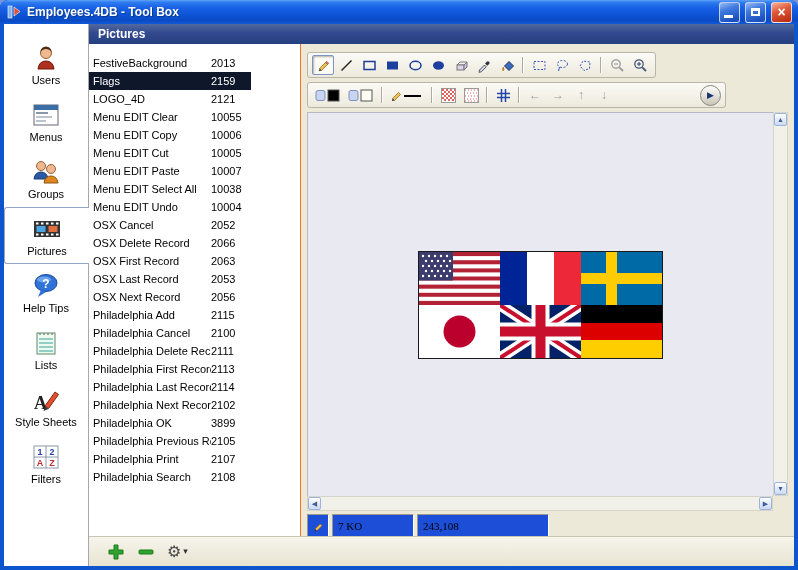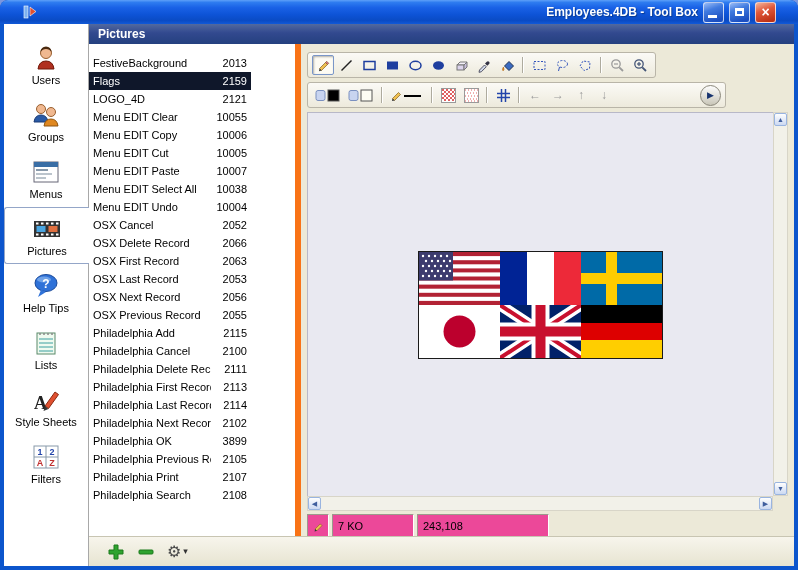--- a/index.html
+++ b/index.html
@@ -3,23 +3,23 @@
 <meta charset="utf-8">
 <style>
   * { margin:0; padding:0; box-sizing:border-box; }
   html,body { background:#7A96DF; }
   body { font-family:"Liberation Sans", sans-serif; }
 
   .window { width:798px; height:570px; background:#0C55CC; border-radius:8px 8px 0 0;
             position:relative; overflow:hidden; }
 
   
-  .titlebar { height:24px; display:flex; align-items:center; gap:5px; padding:0 22px;
+  .titlebar { height:24px; display:flex; align-items:center; gap:5px; padding:0 6px;
     background:linear-gradient(180deg,#5EA0F8 0%,#2E7CF0 10%,#1961E6 32%,#0D53D6 62%,#0A4BC4 86%,#1159D8 100%);
-    border-radius:8px 8px 0 0;text-align:right; }
+    border-radius:8px 8px 0 0; }
   .title-text { flex:1; color:#fff; font-weight:bold; font-size:12px; text-shadow:1px 1px 1px #0A3A90;
     white-space:nowrap; overflow:hidden; }
   .tb-btn { width:21px; height:21px; border-radius:3px; border:1px solid rgba(255,255,255,.7);
     display:flex; align-items:center; justify-content:center; position:relative; cursor:default; }
   .btn-min,.btn-max { background:linear-gradient(160deg,#9ABCF6 0%,#417BE0 35%,#1C4FC0 85%); }
   .btn-close { background:linear-gradient(160deg,#F4B49A 0%,#E0583A 40%,#BC3014 90%); }
   .glyph-min { position:absolute; left:4px; bottom:4px; width:9px; height:3px; background:#fff; }
   .glyph-max { width:9px; height:8px; border:2px solid #fff; border-top-width:3px; }
   .glyph-close { color:#fff; font-size:14px; font-weight:bold; line-height:1; }
 
@@ -35,27 +35,27 @@
   .side-item.selected { border:1px solid #94A6C8; border-right:none; margin-right:-1px;
     border-radius:3px 0 0 3px; background:#fff; }
 
   
   .main { flex:1; display:flex; flex-direction:column; min-width:0; }
   .header { height:20px; background:linear-gradient(180deg,#51699F 0%,#32498F 45%,#24407F 100%);
     color:#fff; font-weight:bold; font-size:12px; display:flex; align-items:center; padding-left:9px; }
   .middle { flex:1; display:flex; min-height:0; }
 
   
-  .list-panel { width:212px; background:#fff; border-right:6px solid #f97316;
+  .list-panel { width:212px; background:#fff; border-right:1px solid #f97316;
     padding-top:10px; overflow:hidden; }
   .list-row { width:162px; height:18px; display:flex; align-items:center; padding:0 4px;
     font-size:11px; color:#000; cursor:default; }
   .list-row.selected { background:#0f172a; color:#fff; }
   .row-name { flex:1; white-space:nowrap; overflow:hidden; }
-  .row-id { min-width:36px; text-align:right; }
+  .row-id { min-width:36px; }
 
   
   .editor { flex:1; display:flex; flex-direction:column; padding:8px 6px 4px 6px; min-width:0; }
   .tool-row { display:flex; margin-bottom:4px; align-items:center; }
   .band { display:flex; align-items:center; gap:1px; padding:1px 4px; height:26px;
     background:linear-gradient(180deg,#FBFAF6,#EDEADC); border:1px solid #B9B5A8; border-radius:3px; }
   .tbtn { min-width:22px; height:20px; display:flex; align-items:center; justify-content:center;
     border:1px solid transparent; border-radius:2px; background:transparent; cursor:default; padding:0 2px; }
   .tbtn.pressed { background:#FDFBF3; border:1px solid #7A96C8; box-shadow:inset 1px 1px 2px rgba(0,0,0,.3); }
   .tdiv { width:2px; height:16px; border-left:1px solid #AEAB9E; border-right:1px solid #FFF; margin:0 3px; }
@@ -74,23 +74,23 @@
   .vscroll { display:flex; flex-direction:column; background:#F2F1E9; border:1px solid #D8D5C8; }
   .hscroll { display:flex; background:#F2F1E9; border:1px solid #D8D5C8; }
   .scroll-btn { width:13px; height:13px; background:linear-gradient(180deg,#FEFEFE,#CCD9F2);
     border:1px solid #99B4E0; border-radius:2px; color:#3F5E9E; font-size:7px;
     display:flex; align-items:center; justify-content:center; cursor:default; }
   .scroll-track { flex:1; }
   .corner { background:#ECE9D8; }
 
   
   .statusbar { height:18px; margin-top:3px; display:flex; gap:3px; }
-  .status-cell { height:24px; background:#ec4899; border:1px solid;
+  .status-cell { height:24px; background:#1d4ed8; border:1px solid;
     border-color:#9B998C #FFF #FFF #9B998C; font-size:11px; display:flex;
-    align-items:center; padding:0 5px; color:#000; }
+    align-items:center; padding:0 5px; color:#000;font-family:Liberation Serif, serif; }
   .cell-icon { width:22px; justify-content:center; padding:0; }
   .cell-size { width:82px; }
   .cell-pos  { width:132px; }
 
   
   .bottombar { height:30px; border-top:1px solid #C8C5B2;
     background:linear-gradient(180deg,#F7F5EC,#E7E4D1); display:flex; align-items:center;
     gap:12px; padding-left:18px; }
   .bb-btn { display:flex; align-items:center; gap:2px; cursor:default; }
   .gear-glyph { font-size:16px; color:#4A4A4A; line-height:1; }
@@ -126,37 +126,37 @@
         <svg width="30" height="30" viewBox="0 0 30 30">
           <path d="M7 26 q1 -8 8 -8 t8 8 z" fill="#B03020" stroke="#701808"></path>
           <circle cx="15" cy="10" r="5.5" fill="#F0B890" stroke="#9A6030"></circle>
           <path d="M9.5 9 a5.5 5.5 0 0 1 11 0 q-2 -3 -5.5 -3 t-5.5 3" fill="#4A2A10"></path>
         </svg>
         <span>Users</span>
       </div>
 
       <div class="side-item">
         <svg width="30" height="30" viewBox="0 0 30 30">
-          <circle cx="10" cy="9" r="4.5" fill="#F0B890" stroke="#9A6030"></circle>
-          <path d="M3 22 q1 -7 7 -7 t7 7 z" fill="#2A5AA5" stroke="#1A3A75"></path>
-          <circle cx="20" cy="12" r="4.5" fill="#F0B890" stroke="#9A6030"></circle>
-          <path d="M13 26 q1 -7 7 -7 t7 7 z" fill="#E08820" stroke="#905510"></path>
-        </svg>
-        <span>Groups</span>
-      </div>
-
-      <div class="side-item">
-        <svg width="30" height="30" viewBox="0 0 30 30">
           <rect x="3" y="5" width="24" height="20" fill="#FFF" stroke="#667"></rect>
           <rect x="3" y="5" width="24" height="5" fill="#3A6EA5"></rect>
           <rect x="5" y="12" width="12" height="2" fill="#8899AA"></rect>
           <rect x="5" y="16" width="16" height="2" fill="#BBC4CC"></rect>
           <rect x="5" y="20" width="10" height="2" fill="#BBC4CC"></rect>
         </svg>
         <span>Menus</span>
+      </div>
+
+      <div class="side-item">
+        <svg width="30" height="30" viewBox="0 0 30 30">
+          <circle cx="10" cy="9" r="4.5" fill="#F0B890" stroke="#9A6030"></circle>
+          <path d="M3 22 q1 -7 7 -7 t7 7 z" fill="#2A5AA5" stroke="#1A3A75"></path>
+          <circle cx="20" cy="12" r="4.5" fill="#F0B890" stroke="#9A6030"></circle>
+          <path d="M13 26 q1 -7 7 -7 t7 7 z" fill="#E08820" stroke="#905510"></path>
+        </svg>
+        <span>Groups</span>
       </div>
 
       <div class="side-item selected">
         <svg width="30" height="30" viewBox="0 0 30 30">
           <rect x="2" y="7" width="26" height="16" fill="#333"></rect>
           <g fill="#fff">
             <rect x="4" y="8.5" width="2.5" height="2"></rect>
               <rect x="9" y="8.5" width="2.5" height="2"></rect>
             <rect x="14" y="8.5" width="2.5" height="2"></rect>
               <rect x="19" y="8.5" width="2.5" height="2"></rect>
@@ -283,24 +283,20 @@
     <span class="row-name">OSX First Record</span>
     <span class="row-id">2063</span>
   </div>
             <div class="list-row">
     <span class="row-name">OSX Last Record</span>
     <span class="row-id">2053</span>
   </div>
             <div class="list-row">
     <span class="row-name">OSX Next Record</span>
     <span class="row-id">2056</span>
-  </div>
-            <div class="list-row">
-    <span class="row-name">OSX Previous Record</span>
-    <span class="row-id">2055</span>
   </div>
             <div class="list-row">
     <span class="row-name">Philadelphia Add</span>
     <span class="row-id">2115</span>
   </div>
             <div class="list-row">
     <span class="row-name">Philadelphia Cancel</span>
     <span class="row-id">2100</span>
   </div>
             <div class="list-row">

